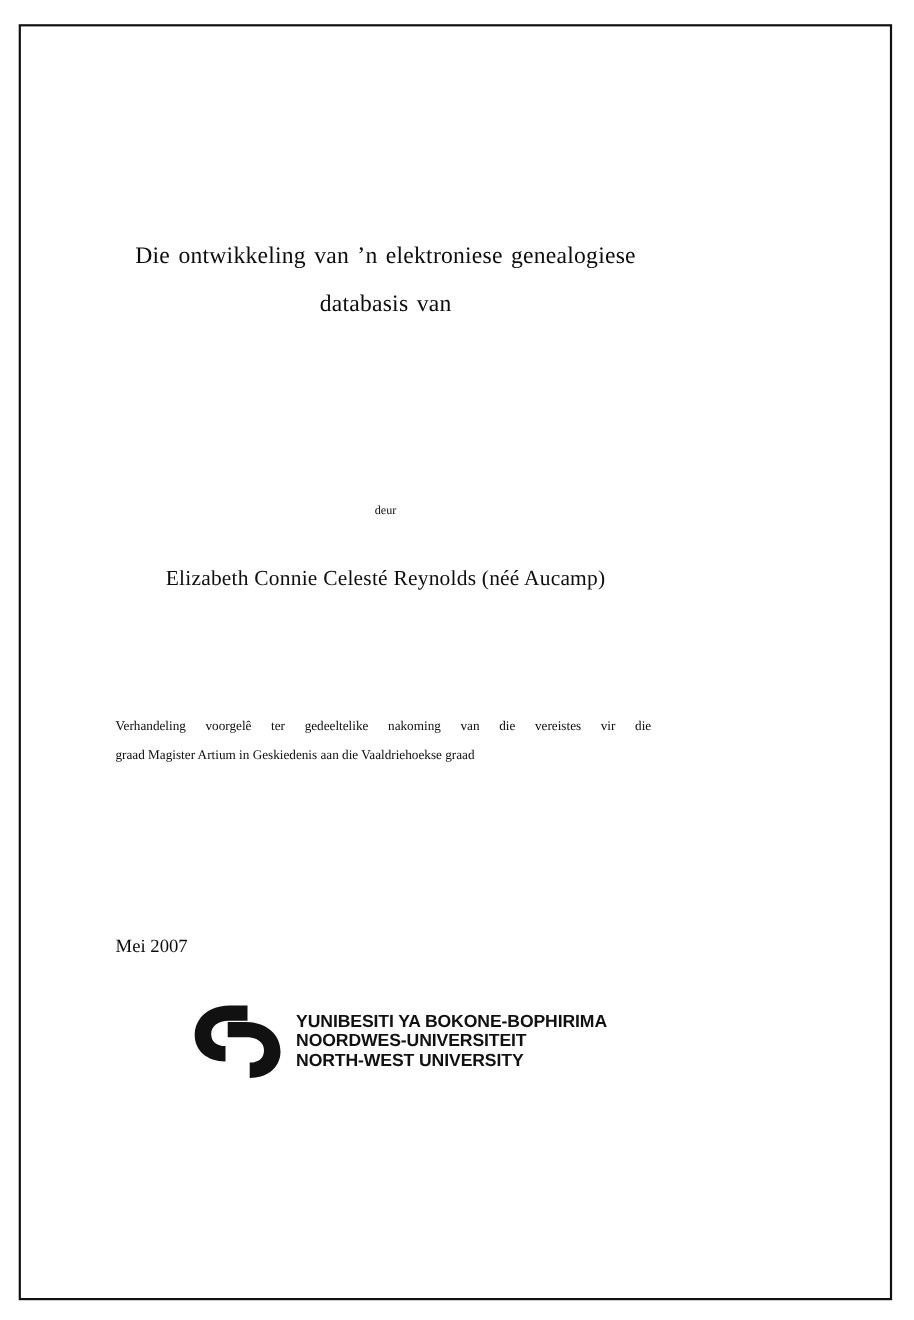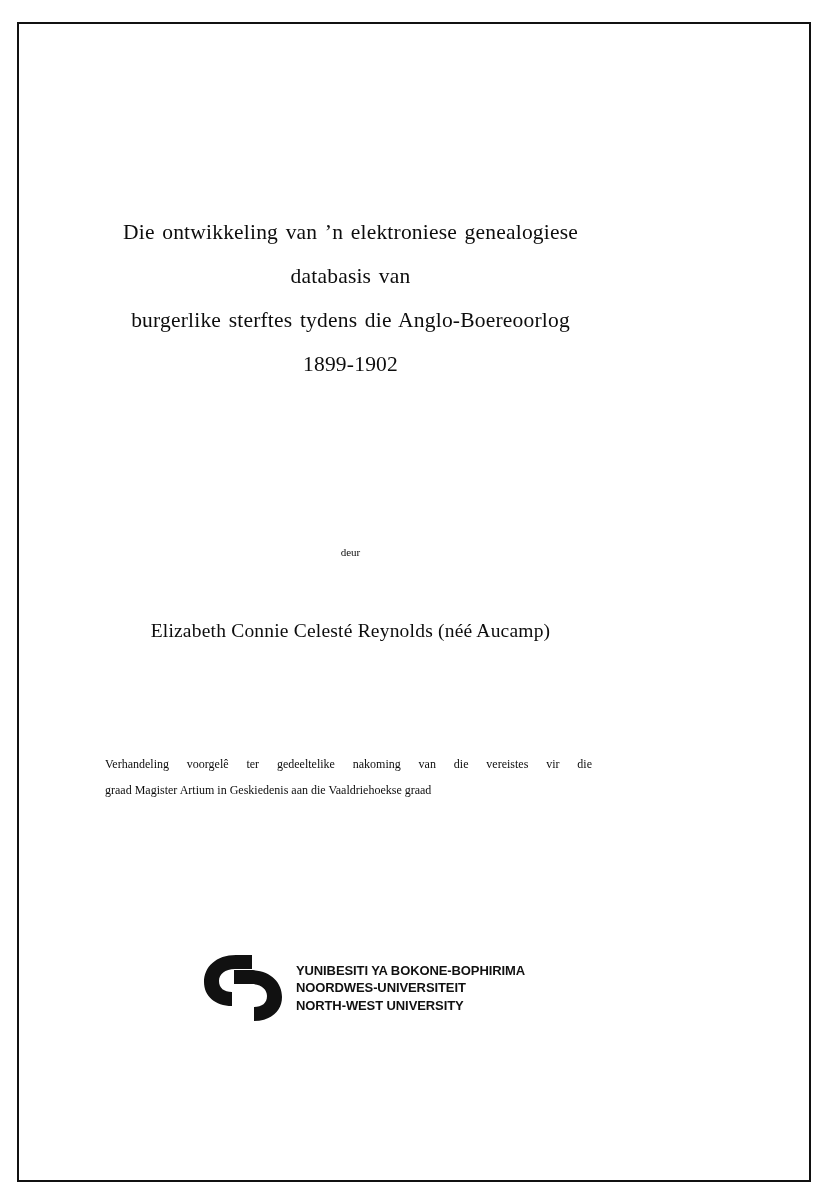--- a/index.html
+++ b/index.html
@@ -55,21 +55,21 @@
     display: block;
   }
 
   .deur {
     margin-top: 160px;
     text-align: center;
     font-size: 11px;
   }
 
   .author {
-    margin-top: 62px;
+    margin-top: 46px;
     text-align: center;
     font-size: 19.5px;
     letter-spacing: 0.2px;
   }
 
   .abstract-block {
     margin-top: 110px;
     font-size: 12px;
     line-height: 25.5px;
     text-align: justify;
@@ -106,21 +106,21 @@
 
   .logo-mark {
     width: 86px;
     height: 74px;
     flex: 0 0 auto;
     margin-right: 10px;
   }
 
   .logo-text {
     font-family: "Liberation Sans", sans-serif;
-    font-size: 13px;
+    font-size: 16px;
     line-height: 17.5px;
     font-weight: bold;
     letter-spacing: -0.1px;
     color: #111111;
   }
   .logo-text span {
     display: block;
     white-space: nowrap;
   }
 </style>
@@ -128,33 +128,33 @@
 <body>
 
 <div class="page">
 
   <div class="scan-frame"></div>
 
   <div class="content">
 
     <div class="title">
       <span class="title-line">Die ontwikkeling van ’n elektroniese genealogiese databasis van</span>
-      <span class="title-line">burgerlike sterftes tydens die Anglo-Boereoorlog 1899-1902</span>
     </div>
 
     <div class="deur">deur</div>
 
     <div class="author">Elizabeth Connie Celesté Reynolds (néé Aucamp)</div>
 
     <div class="abstract-block">
       <span class="l1">Verhandeling voorgelê ter gedeeltelike nakoming van die vereistes vir die</span>
       <span class="l2"><span>graad </span><span class="ital">Magister Artium</span><span> in Geskiedenis aan die Vaaldriehoekse graad</span></span>
     </div>
 
     <div class="supervisor-block">
+      <span class="line">Mei 2007</span>
     </div>
 
     <div class="logo-row">
       <div class="logo-mark">
         <svg viewBox="0 0 86 74" width="86" height="74" aria-hidden="true">
           <g fill="#111111">
             <path d="M36 4 C16 4 4 16 4 31 C4 45 15 55 32 55 L32 41 C24 41 19 37 19 30 C19 23 25 18 35 18 L52 18 L52 4 Z"></path>
             <path d="M50 19 C70 19 82 31 82 46 C82 60 71 70 54 70 L54 56 C62 56 67 52 67 45 C67 38 61 33 51 33 L34 33 L34 19 Z"></path>
           </g>
         </svg>

